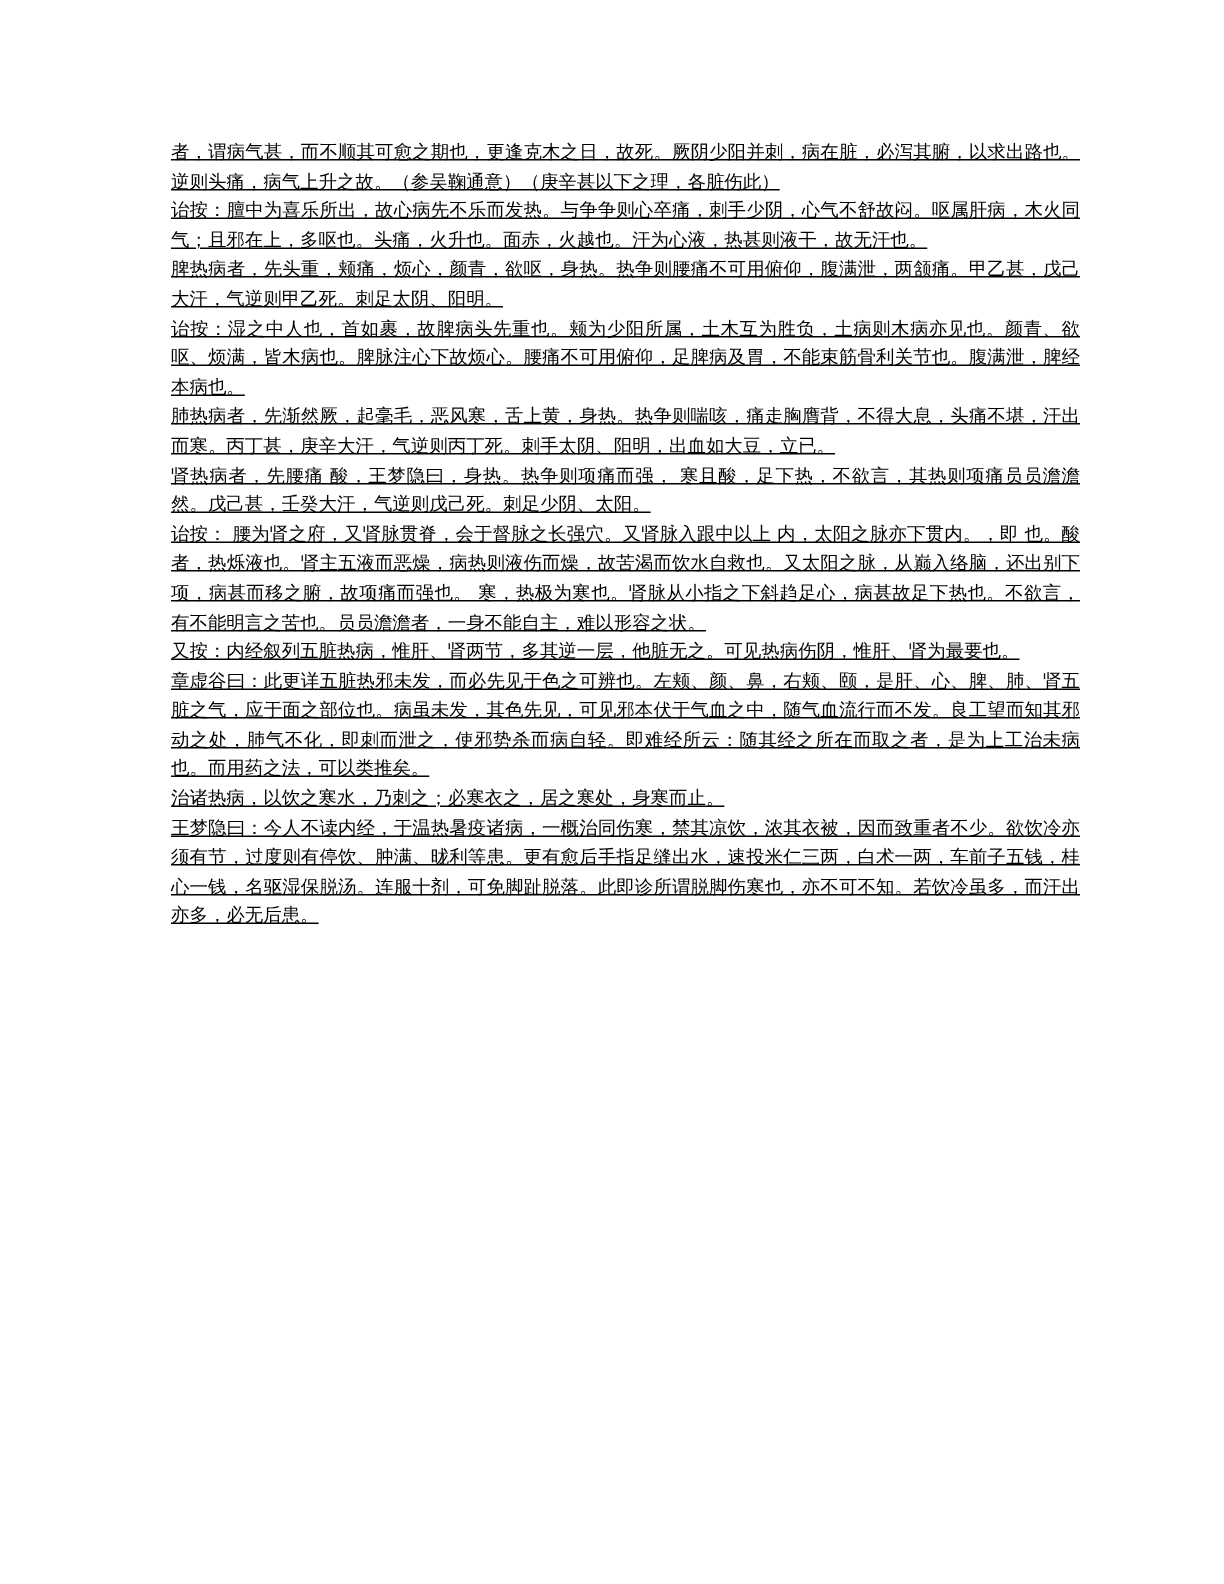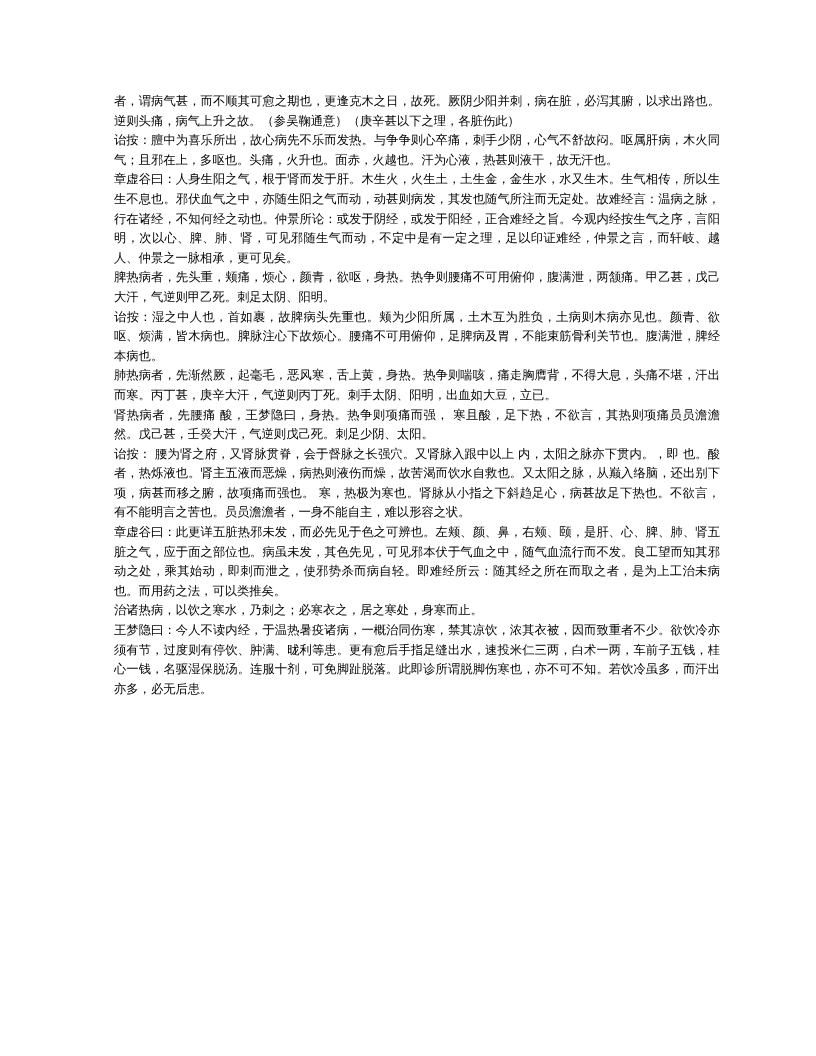--- a/index.html
+++ b/index.html
@@ -25,32 +25,33 @@
     line-height: 19.6px;
     text-align: justify;
     text-justify: inter-ideograph;
   }
   .para {
     margin: 0;
     padding: 0;
     text-indent: 0;
     white-space: normal;
     word-break: break-all;
+    text-decoration: underline;
   }
 </style>
 </head>
 <body>
 
 <div id="page">
   <div class="doc-body">
     <p class="para">者，谓病气甚，而不顺其可愈之期也，更逢克木之日，故死。厥阴少阳并刺，病在脏，必泻其腑，以求出路也。逆则头痛，病气上升之故。（参吴鞠通意）（庚辛甚以下之理，各脏伤此）</p>
     <p class="para">诒按：膻中为喜乐所出，故心病先不乐而发热。与争争则心卒痛，刺手少阴，心气不舒故闷。呕属肝病，木火同气；且邪在上，多呕也。头痛，火升也。面赤，火越也。汗为心液，热甚则液干，故无汗也。</p>
-    <p class="para">章虚谷曰：人身生阳之气，根于肾而发于肝。木生火，火生土，土生金，金生水，水又生木。生气相传，所以生生不息也。邪伏血气之中，亦随生阳之气而动，动甚则病发，其发也随气所注而无定处。故难经言：温病之脉，行在诸经，不知何经之动也。仲景所论：或发于阴经，或发于阳经，正合难经之旨。今观内经按生气之序，言阳明，次以心、脾、肺、肾，可见邪随生气而动，不定中是有一定之理，足以印证难经，仲景之言，而轩岐、越人、仲景之一脉相承，更可见矣。</p>
     <p class="para">脾热病者，先头重，颊痛，烦心，颜青，欲呕，身热。热争则腰痛不可用俯仰，腹满泄，两颔痛。甲乙甚，戊己大汗，气逆则甲乙死。刺足太阴、阳明。</p>
     <p class="para">诒按：湿之中人也，首如裹，故脾病头先重也。颊为少阳所属，土木互为胜负，土病则木病亦见也。颜青、欲呕、烦满，皆木病也。脾脉注心下故烦心。腰痛不可用俯仰，足脾病及胃，不能束筋骨利关节也。腹满泄，脾经本病也。</p>
     <p class="para">肺热病者，先渐然厥，起毫毛，恶风寒，舌上黄，身热。热争则喘咳，痛走胸膺背，不得大息，头痛不堪，汗出而寒。丙丁甚，庚辛大汗，气逆则丙丁死。刺手太阴、阳明，出血如大豆，立已。</p>
     <p class="para">肾热病者，先腰痛 酸，王梦隐曰，身热。热争则项痛而强， 寒且酸，足下热，不欲言，其热则项痛员员澹澹然。戊己甚，壬癸大汗，气逆则戊己死。刺足少阴、太阳。</p>
     <p class="para">诒按： 腰为肾之府，又肾脉贯脊，会于督脉之长强穴。又肾脉入跟中以上 内，太阳之脉亦下贯内。，即 也。酸者，热烁液也。肾主五液而恶燥，病热则液伤而燥，故苦渴而饮水自救也。又太阳之脉，从巅入络脑，还出别下项，病甚而移之腑，故项痛而强也。 寒，热极为寒也。肾脉从小指之下斜趋足心，病甚故足下热也。不欲言，有不能明言之苦也。员员澹澹者，一身不能自主，难以形容之状。</p>
-    <p class="para">章虚谷曰：此更详五脏热邪未发，而必先见于色之可辨也。左颊、颜、鼻，右颊、颐，是肝、心、脾、肺、肾五脏之气，应于面之部位也。病虽未发，其色先见，可见邪本伏于气血之中，随气血流行而不发。良工望而知其邪动之处，乘其始动，即刺而泄之，使邪势杀而病自轻。即难经所云：随其经之所在而取之者，是为上工治未病也。而用药之法，可以类推矣。</p>
+    <p class="para">又按：内经叙列五脏热病，惟肝、肾两节，多其逆一层，他脏无之。可见热病伤阴，惟肝、肾为最要也。</p>
+    <p class="para">章虚谷曰：此更详五脏热邪未发，而必先见于色之可辨也。左颊、颜、鼻，右颊、颐，是肝、心、脾、肺、肾五脏之气，应于面之部位也。病虽未发，其色先见，可见邪本伏于气血之中，随气血流行而不发。良工望而知其邪动之处，肺气不化，即刺而泄之，使邪势杀而病自轻。即难经所云：随其经之所在而取之者，是为上工治未病也。而用药之法，可以类推矣。</p>
     <p class="para">治诸热病，以饮之寒水，乃刺之；必寒衣之，居之寒处，身寒而止。</p>
     <p class="para">王梦隐曰：今人不读内经，于温热暑疫诸病，一概治同伤寒，禁其凉饮，浓其衣被，因而致重者不少。欲饮冷亦须有节，过度则有停饮、肿满、昽利等患。更有愈后手指足缝出水，速投米仁三两，白术一两，车前子五钱，桂心一钱，名驱湿保脱汤。连服十剂，可免脚趾脱落。此即诊所谓脱脚伤寒也，亦不可不知。若饮冷虽多，而汗出亦多，必无后患。</p>
   </div>
 </div>
 
 </body></html>

